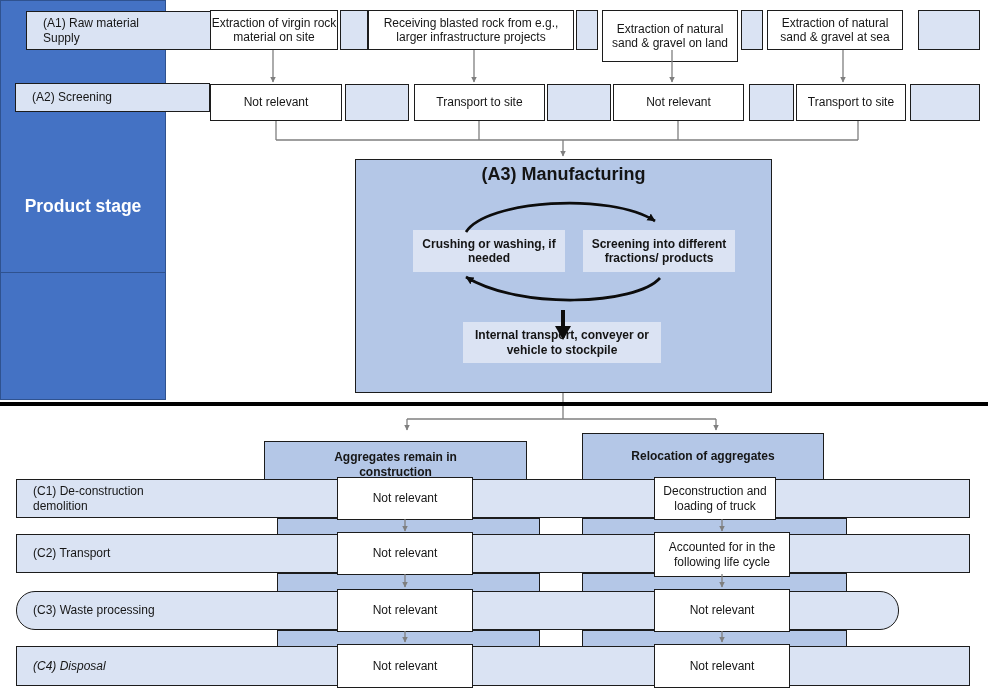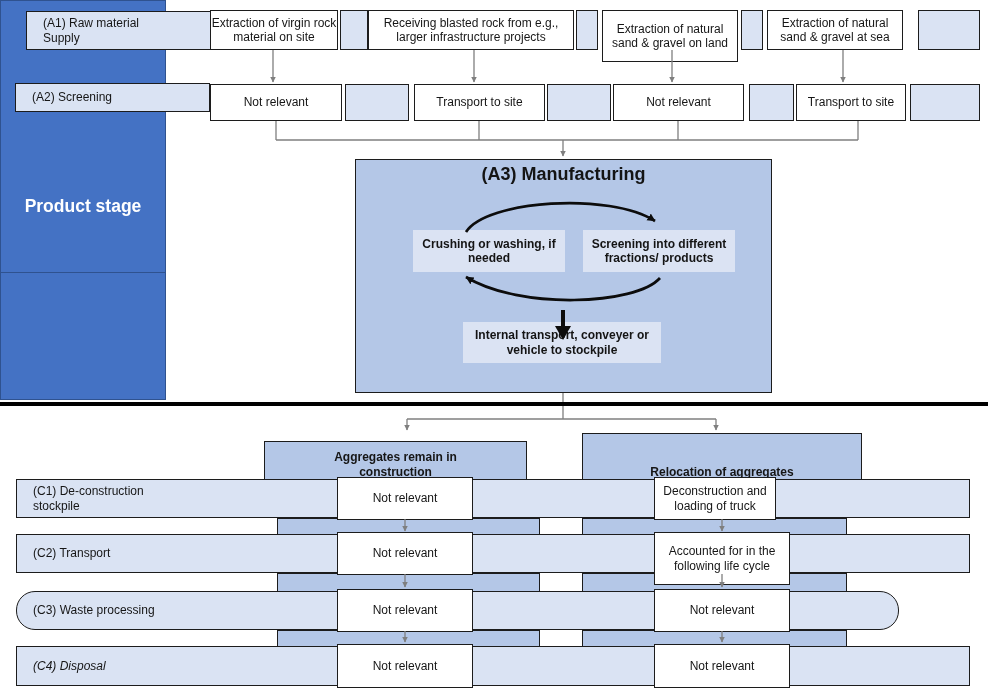--- a/index.html
+++ b/index.html
@@ -39,26 +39,26 @@
   <div class="abs med" style="left:277px;top:518px;width:263px;height:17px;border:1px solid #1c1c1c;"></div>
   <div class="abs med" style="left:582px;top:518px;width:265px;height:17px;border:1px solid #1c1c1c;"></div>
   <div class="abs med" style="left:277px;top:573px;width:263px;height:19px;border:1px solid #1c1c1c;"></div>
   <div class="abs med" style="left:582px;top:573px;width:265px;height:19px;border:1px solid #1c1c1c;"></div>
   <div class="abs med" style="left:277px;top:630px;width:263px;height:17px;border:1px solid #1c1c1c;"></div>
   <div class="abs med" style="left:582px;top:630px;width:265px;height:17px;border:1px solid #1c1c1c;"></div>
 
   <div class="abs box med bold" style="left:264px;top:433px;width:263px;height:47px;border-width:1.6px;margin-top:8px;">
     <span style="width:160px;">Aggregates remain in construction</span>
   </div>
-  <div class="abs box med bold" style="left:582px;top:433px;width:280px;height:47px;border-width:1.6px;align-items:flex-end;">
+  <div class="abs box med bold" style="left:582px;top:433px;width:242px;height:47px;border-width:1.6px;">
     <span>Relocation of aggregates</span>
   </div>
 
   <div class="abs box light labelbox" style="left:16px;top:479px;width:954px;height:39px;">
-    <span style="width:150px;">(C1) De-construction stockpile</span>
+    <span style="width:150px;">(C1) De-construction demolition</span>
   </div>
   <div class="abs box light labelbox" style="left:16px;top:534px;width:954px;height:39px;">
     <span>(C2) Transport</span>
   </div>
   <div class="abs box light labelbox" style="left:16px;top:591px;width:883px;height:39px;border-radius:19px;">
     <span>(C3) Waste processing</span>
   </div>
   <div class="abs box light labelbox" style="left:16px;top:646px;width:954px;height:40px;font-style:italic;">
     <span>(C4) Disposal</span>
   </div>
@@ -117,21 +117,21 @@
 
   <div class="abs box white" style="left:337px;top:477px;width:136px;height:43px;">
     <span>Not relevant</span>
   </div>
   <div class="abs box white" style="left:654px;top:477px;width:122px;height:43px;">
     <span>Deconstruction and loading of truck</span>
   </div>
   <div class="abs box white" style="left:337px;top:532px;width:136px;height:43px;">
     <span>Not relevant</span>
   </div>
-  <div class="abs box white" style="left:654px;top:532px;width:136px;height:53px;">
+  <div class="abs box white" style="left:654px;top:532px;width:136px;height:45px;">
     <span>Accounted for in the following life cycle</span>
   </div>
   <div class="abs box white" style="left:337px;top:589px;width:136px;height:43px;">
     <span>Not relevant</span>
   </div>
   <div class="abs box white" style="left:654px;top:589px;width:136px;height:43px;">
     <span>Not relevant</span>
   </div>
   <div class="abs box white" style="left:337px;top:644px;width:136px;height:44px;">
     <span>Not relevant</span>

